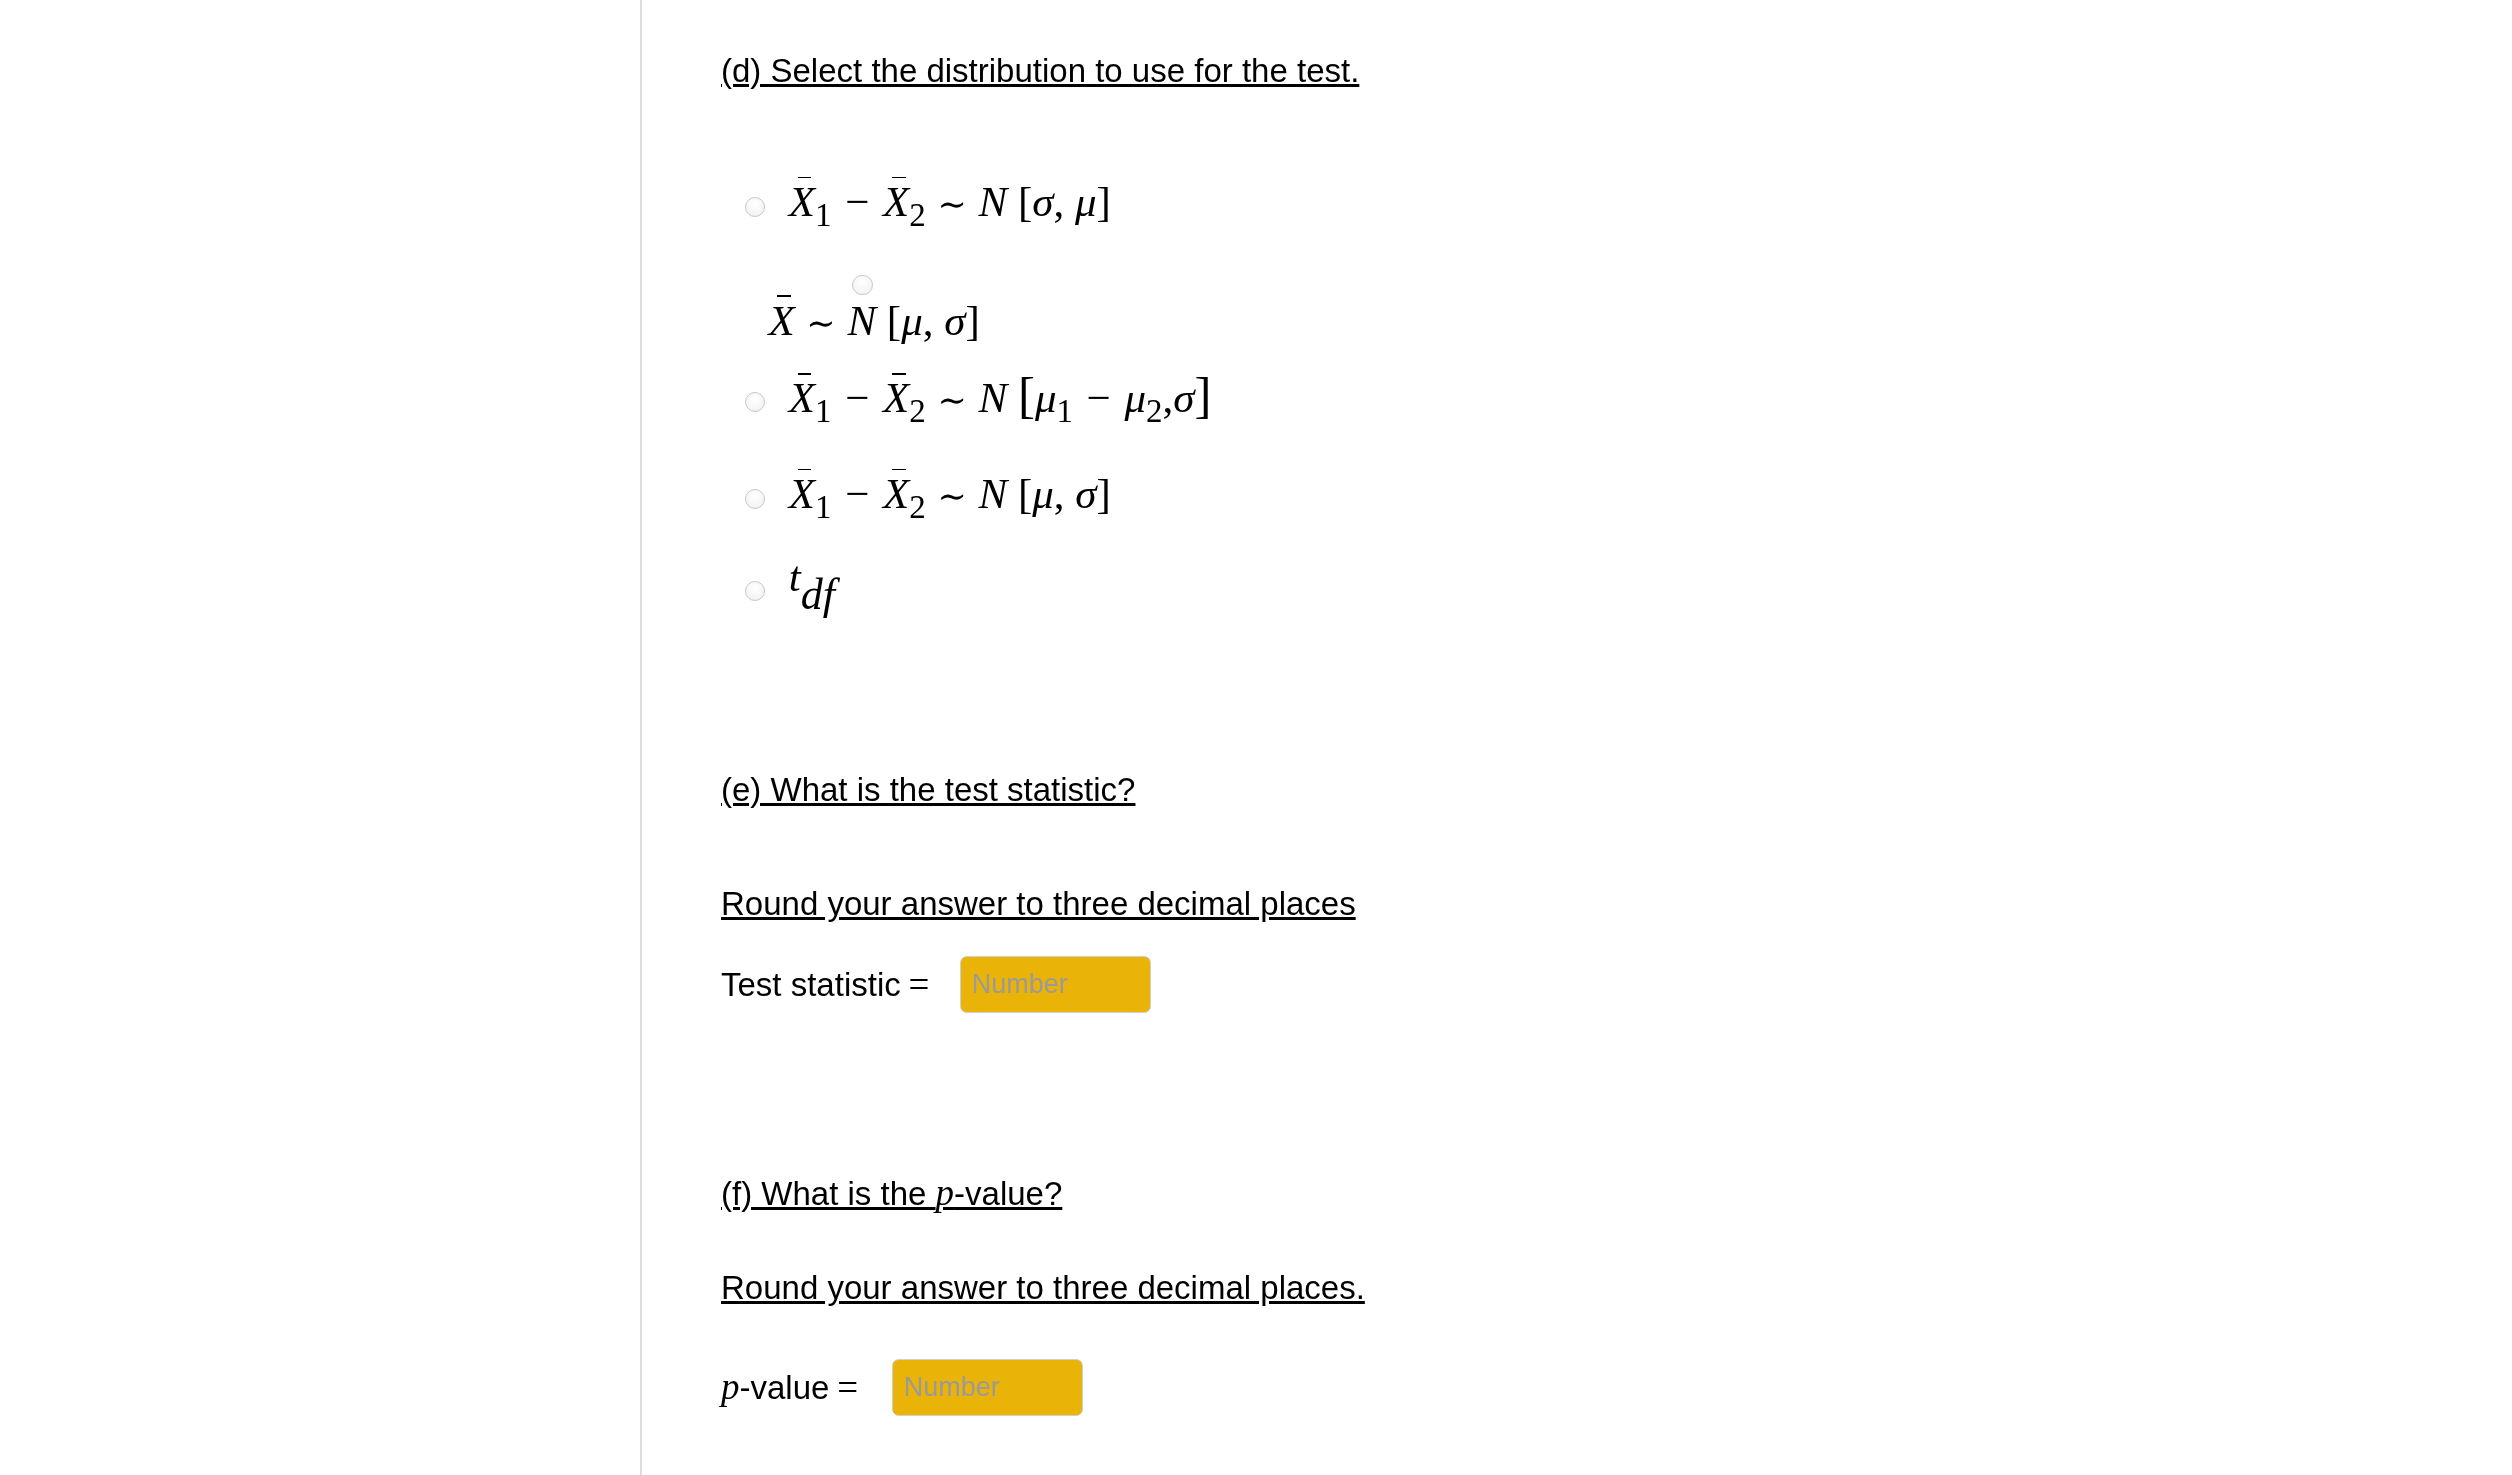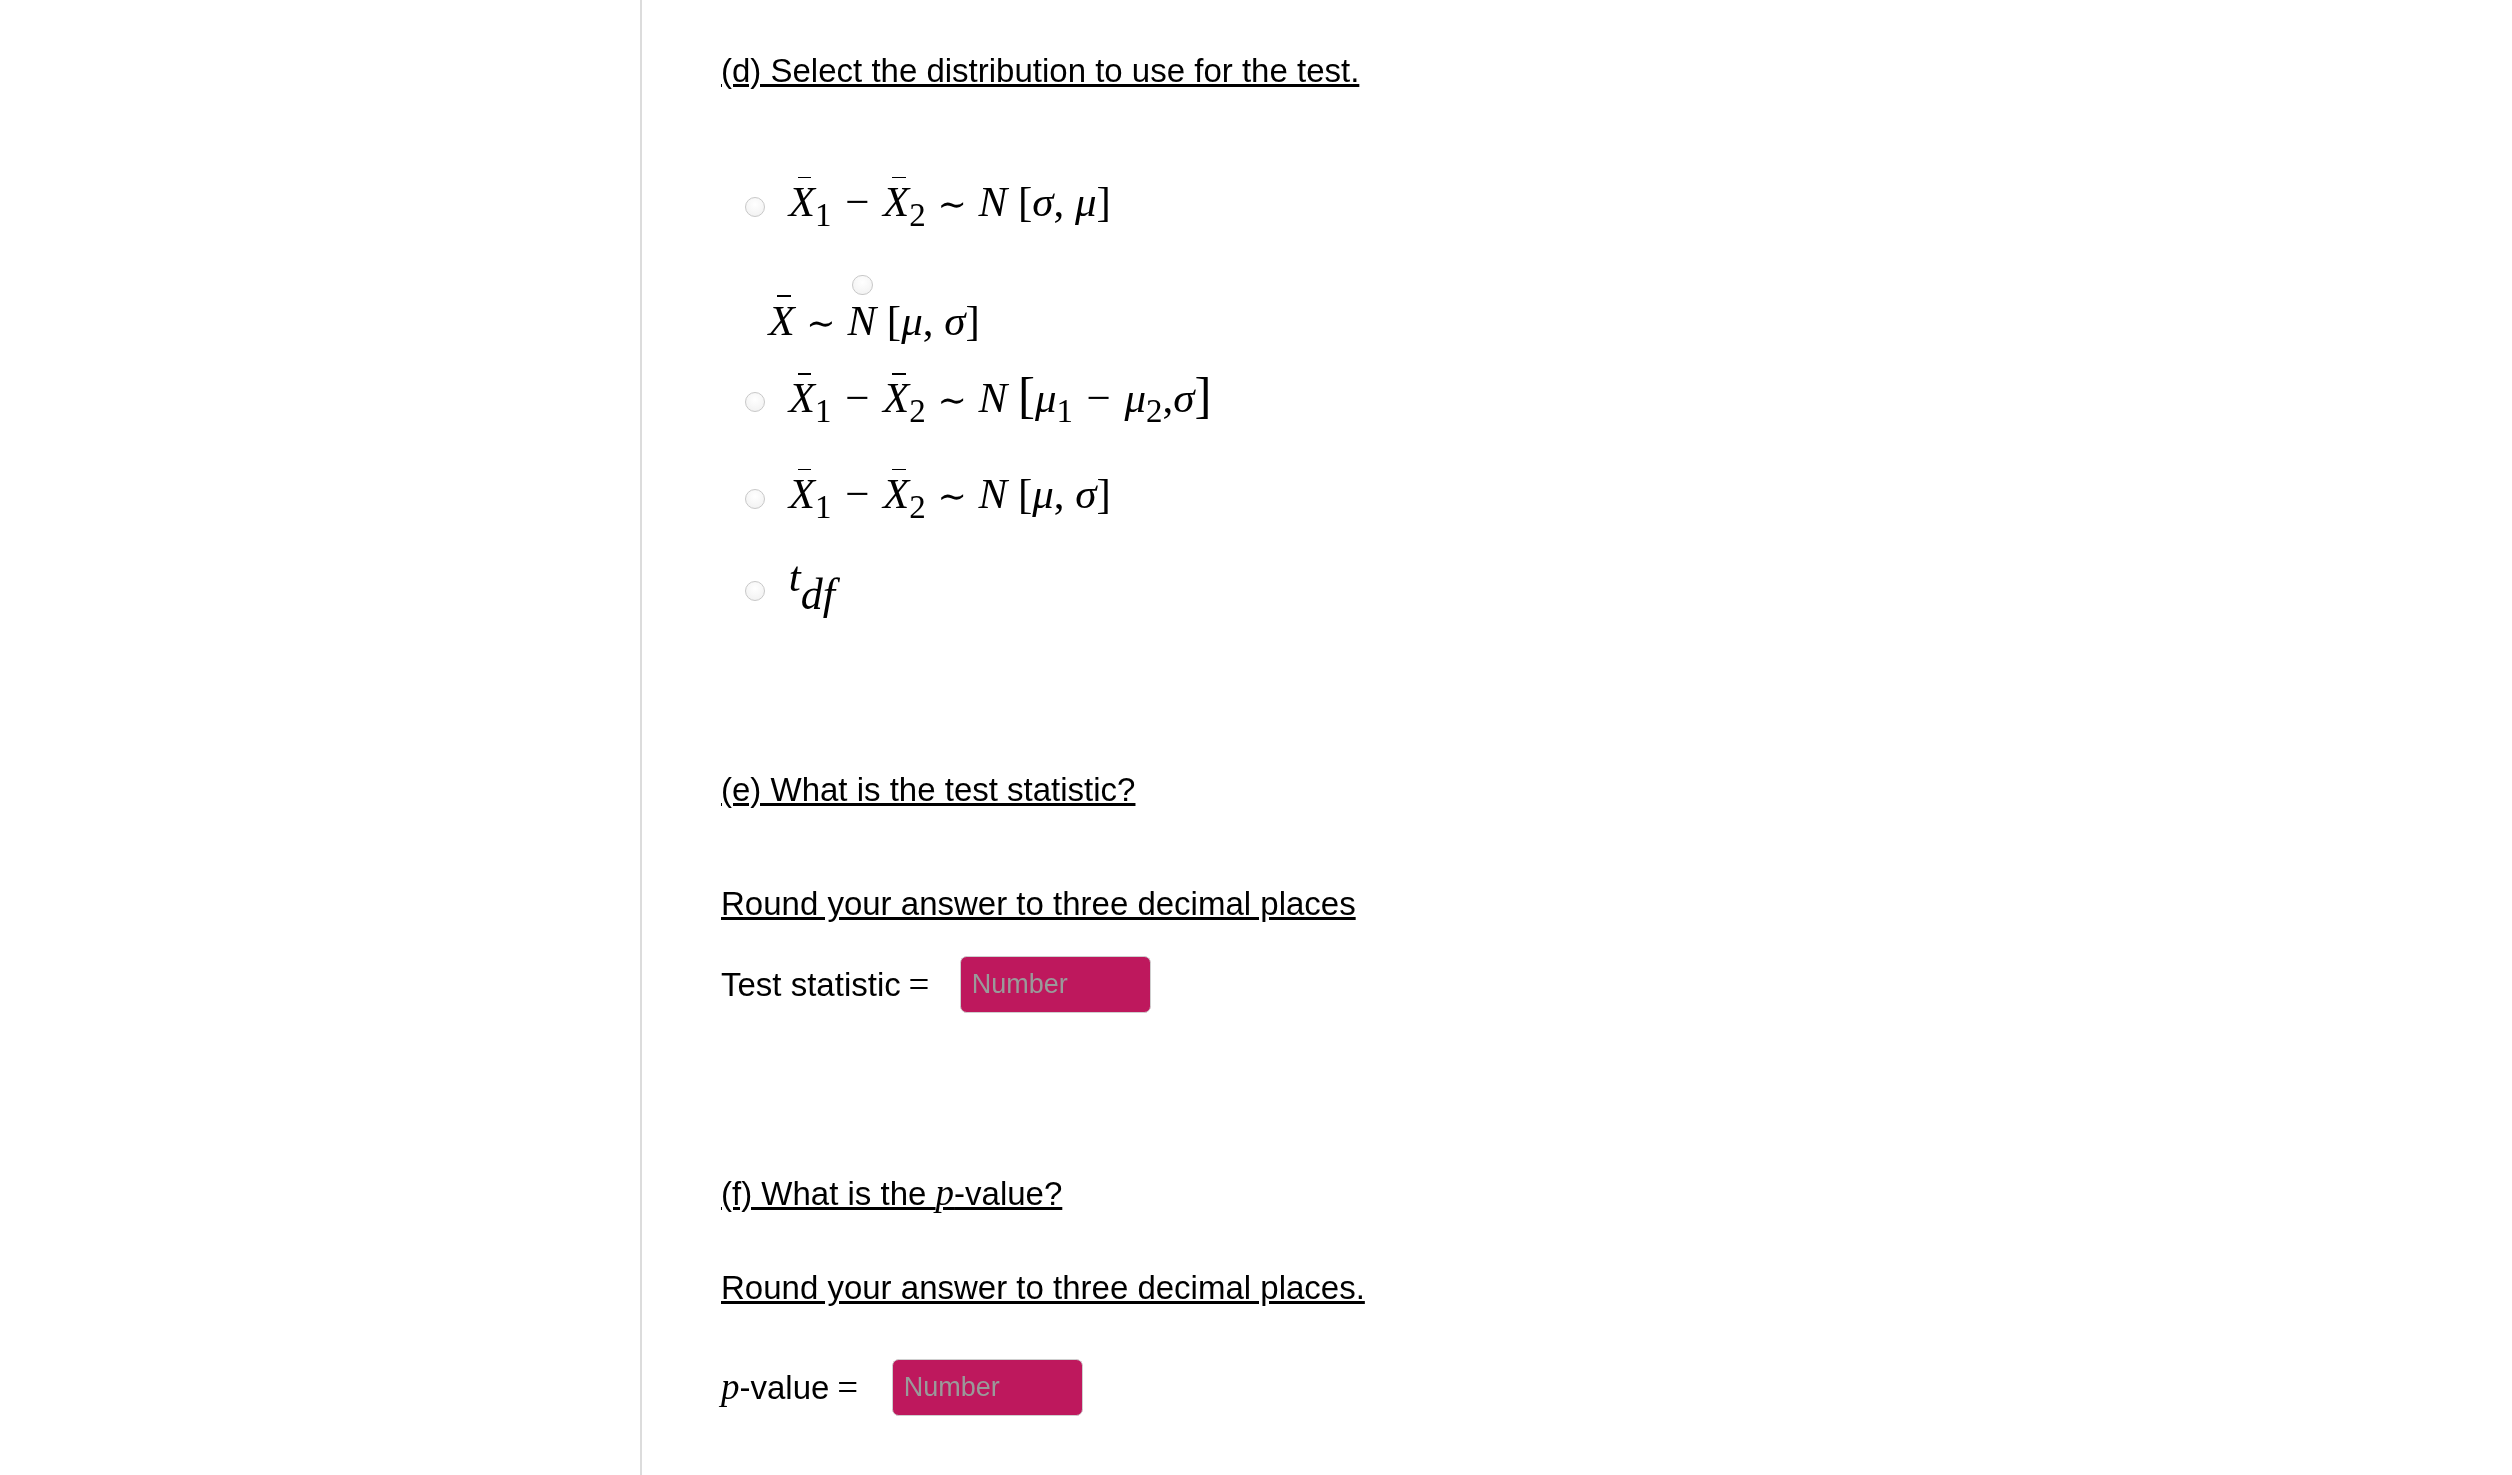--- a/index.html
+++ b/index.html
@@ -116,21 +116,21 @@
       font-size: 37px;
       margin-left: 7.8px;
     }
     .num-input {
       position: absolute;
       box-sizing: border-box;
       height: 57px;
       width: 191px;
       border: 1.9px solid #cfcfcf;
       border-radius: 6.8px;
-      background: #be185d;
+      background: #eab308;
       font-family: "Liberation Sans", sans-serif;
       font-size: 27px;
       color: #000;
       padding: 0 10.7px;
       outline: none;
     }
     .num-input::placeholder {
       color: #9a9a9a;
     }
     .p-ital {

